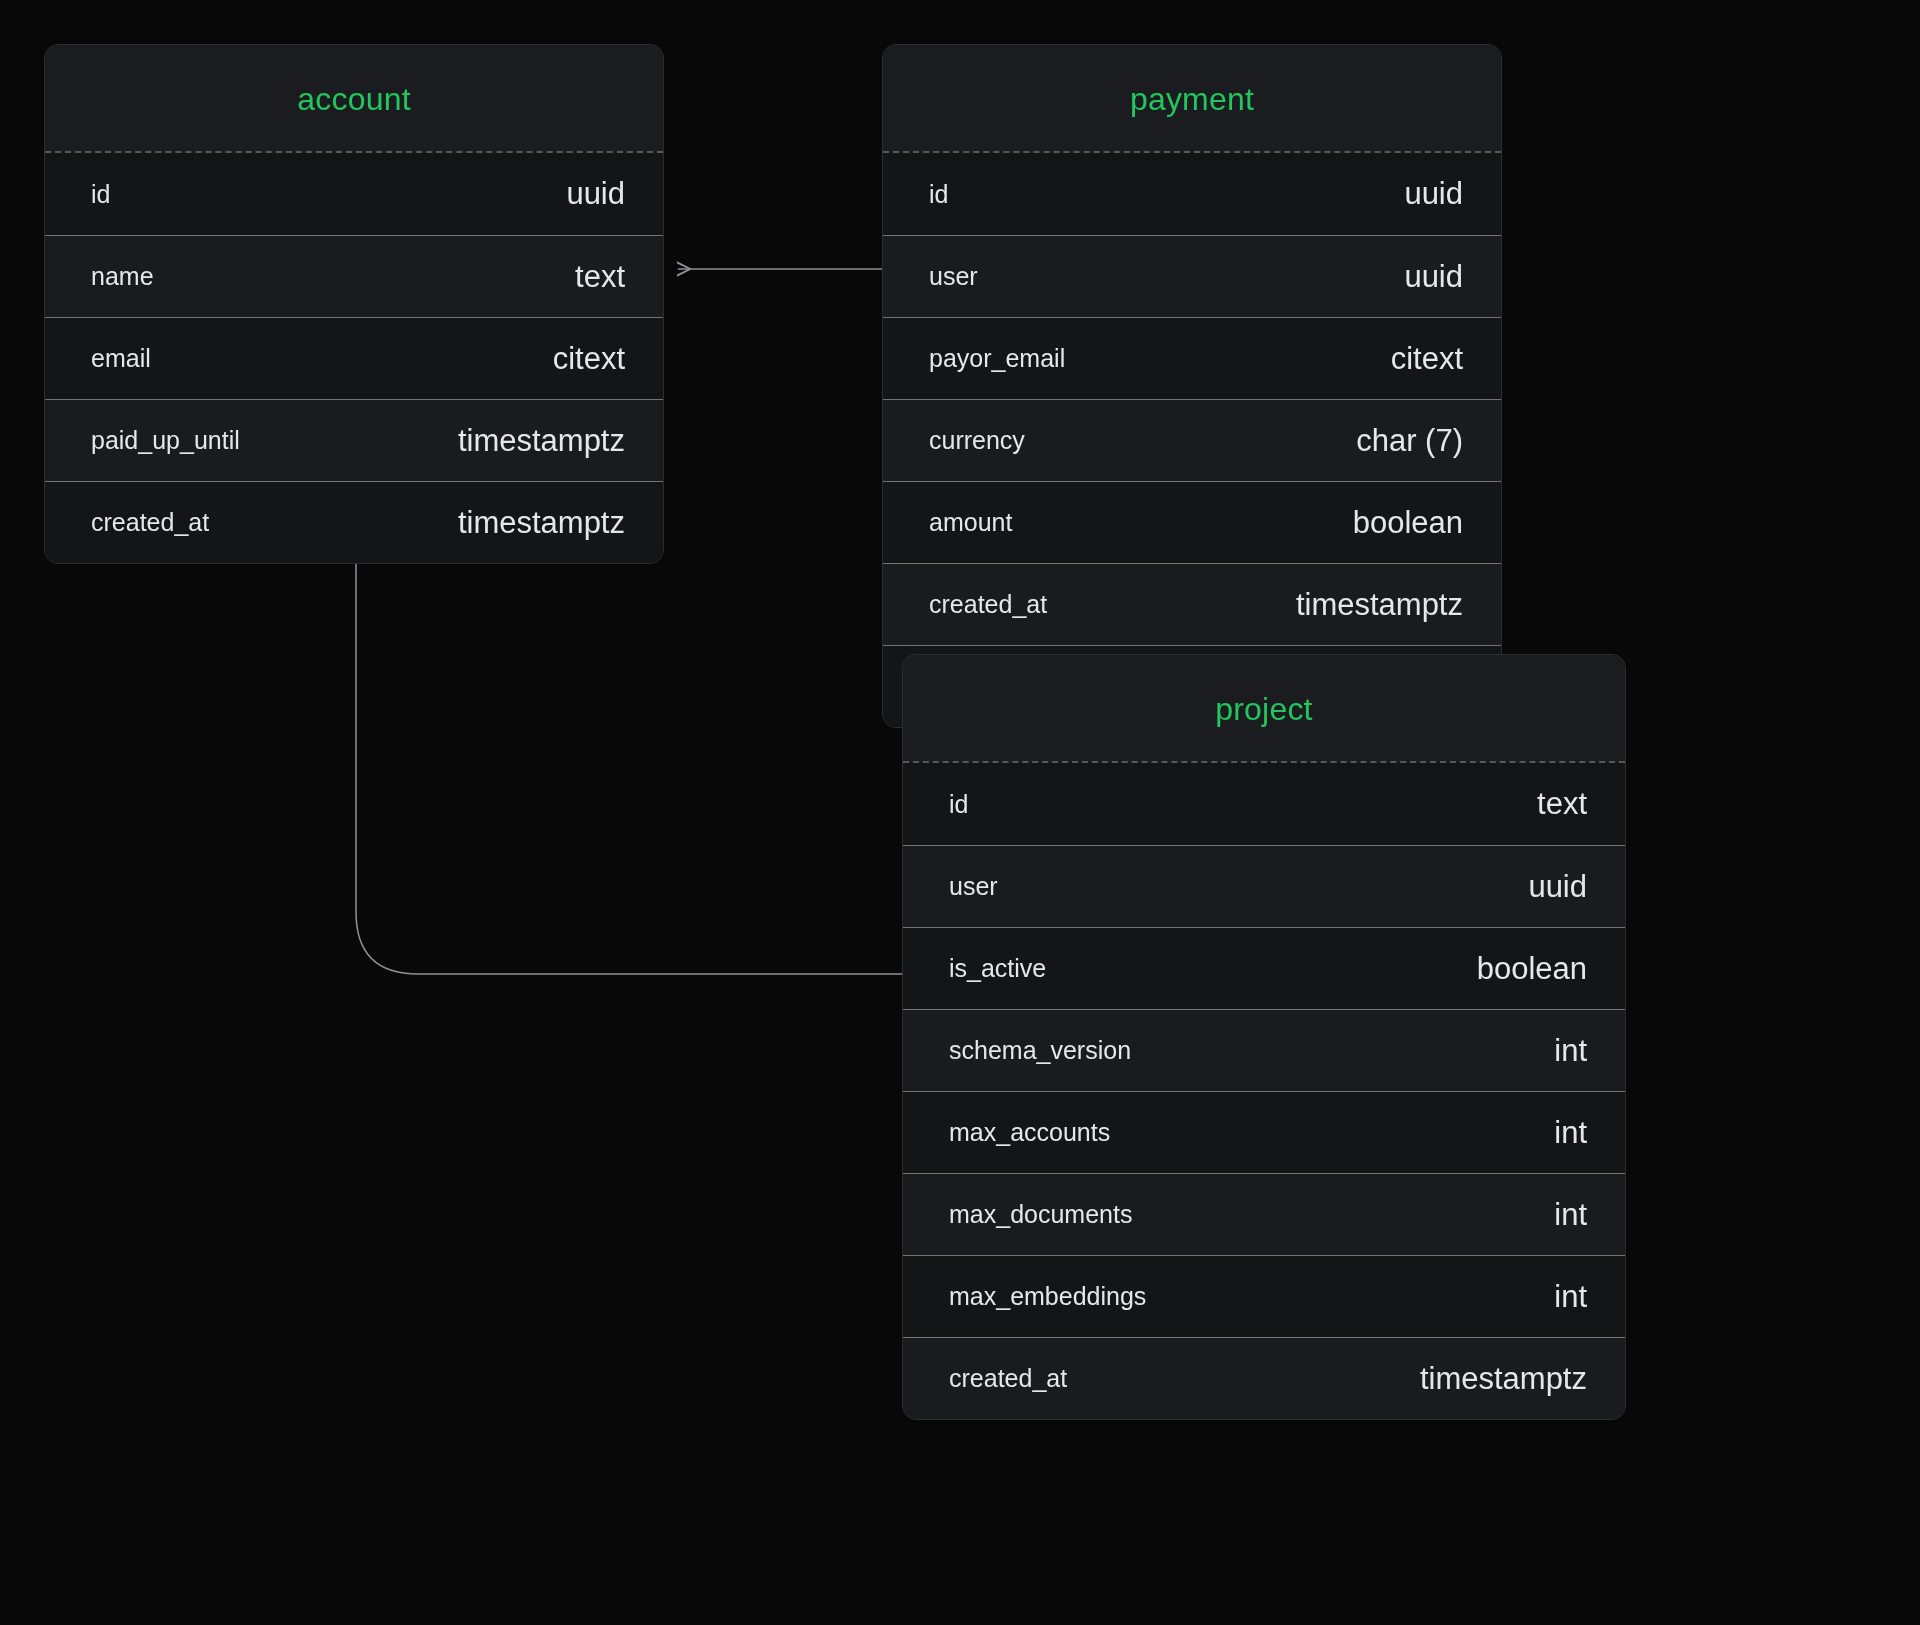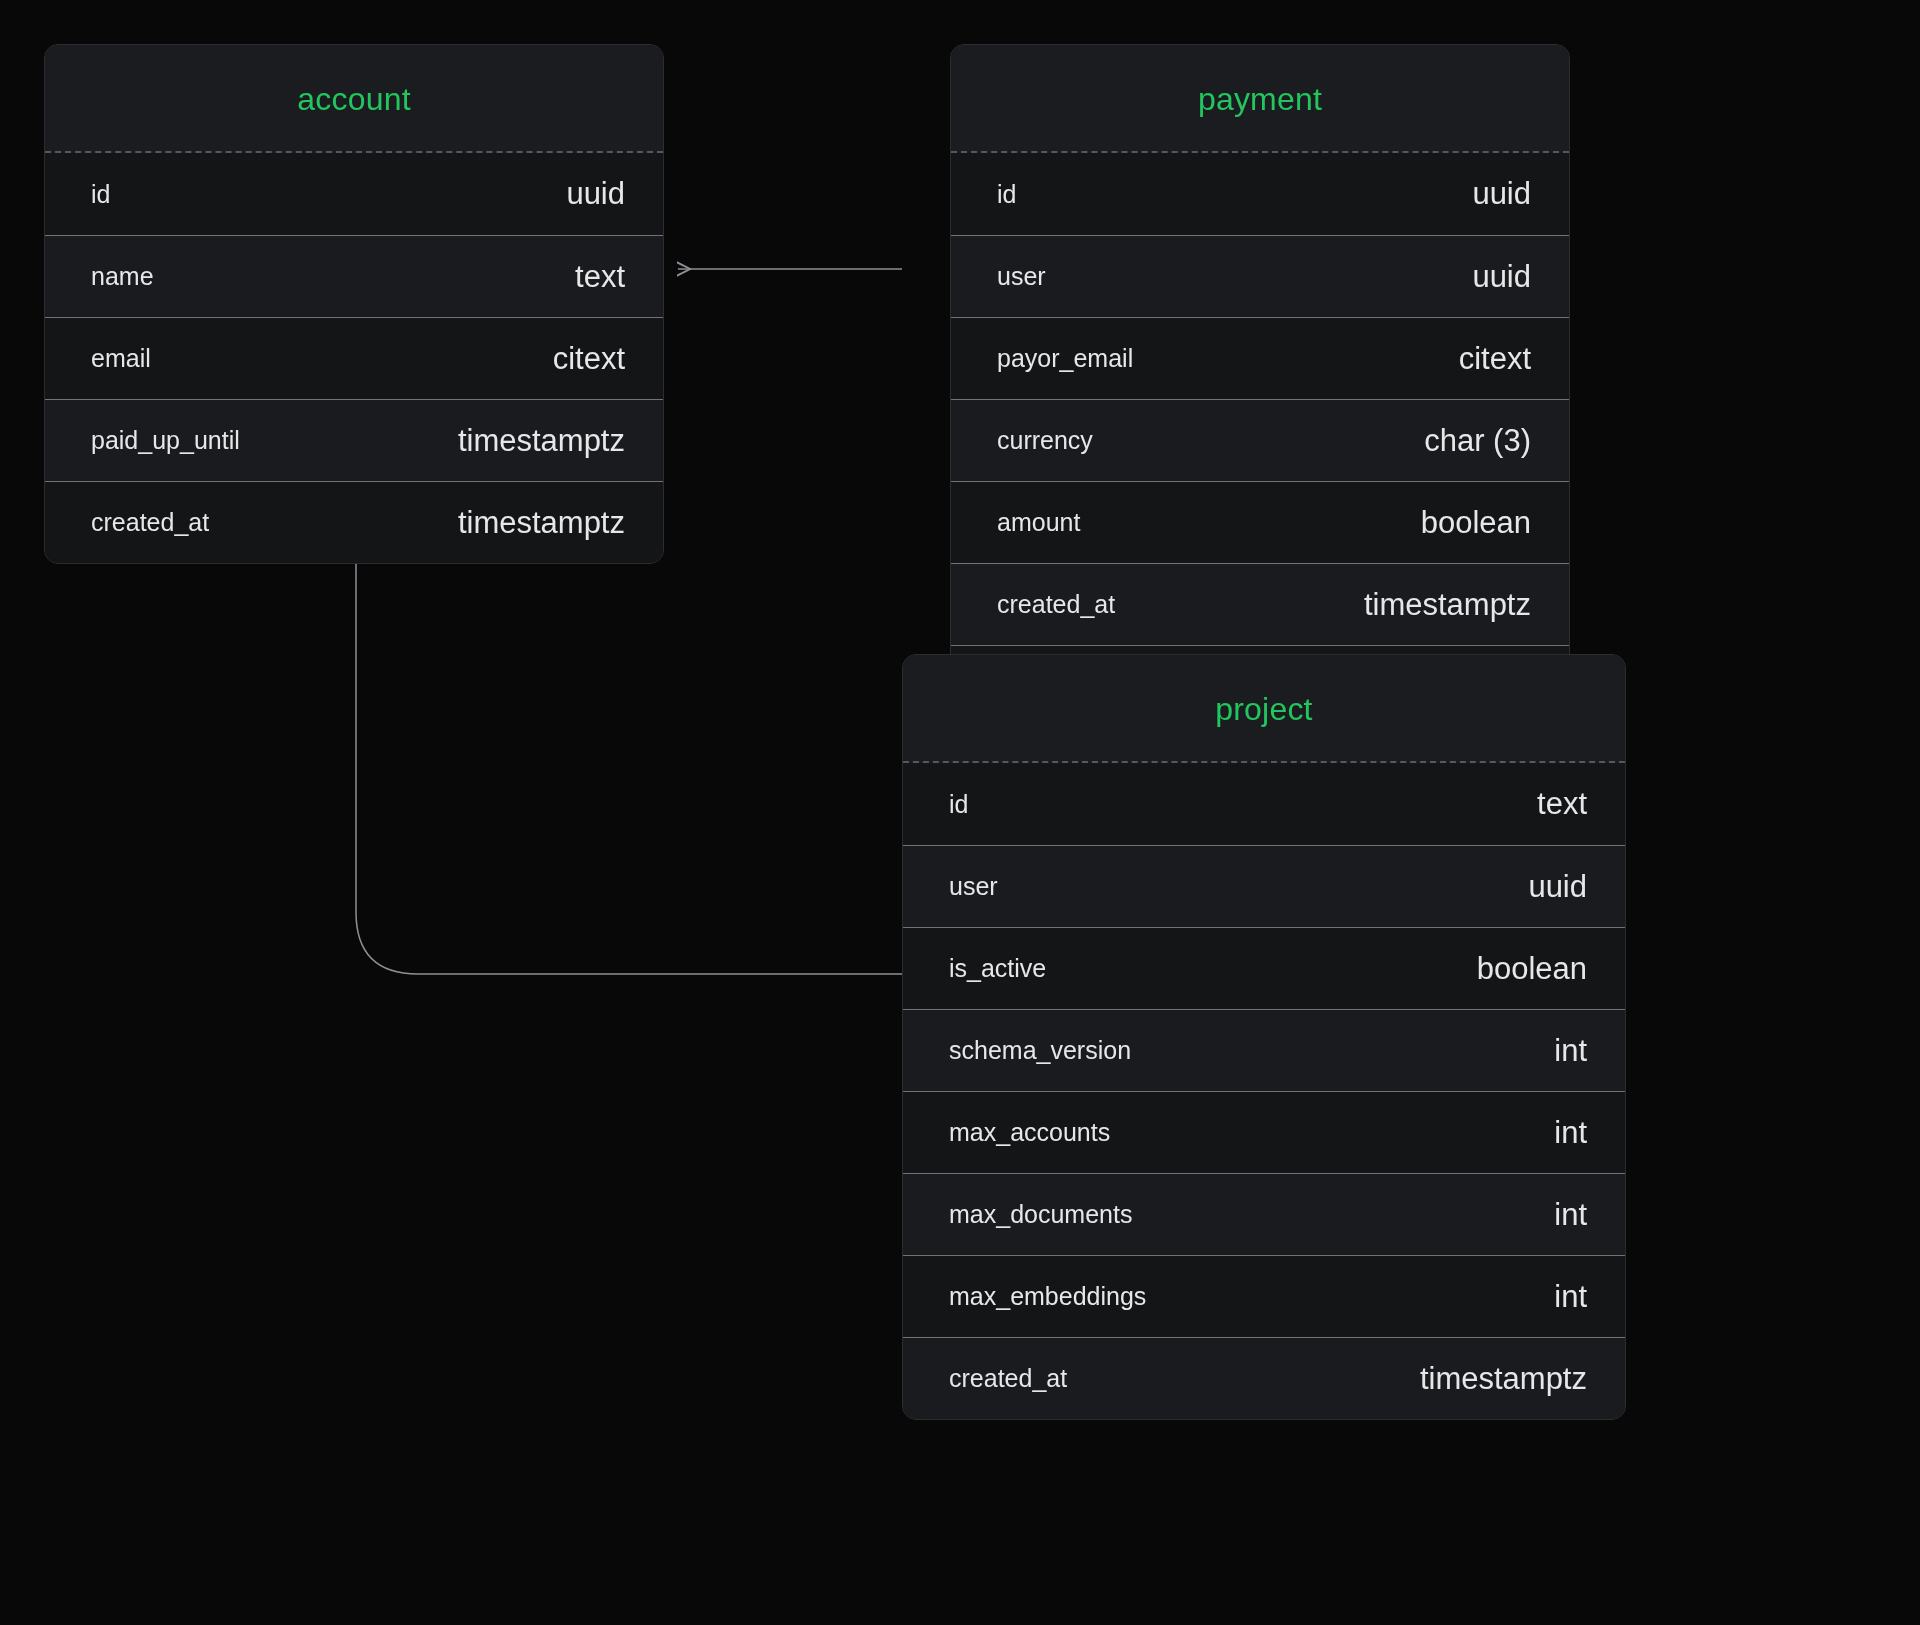--- a/index.html
+++ b/index.html
@@ -97,21 +97,21 @@
     font-weight: 400;
     white-space: nowrap;
     text-align: right;
   }
 
   
   #entity-account {
     left: 44px;  top: 44px;  width: 620px;
   }
   #entity-payment {
-    left: 950px; top: 44px;  width: 620px;
+    left: 882px; top: 44px;  width: 620px;
   }
   #entity-project {
     left: 902px; top: 654px; width: 724px;
   }
 </style>
 </head>
 <body>
 
 <div id="canvas">
 
@@ -176,21 +176,21 @@
       <div class="field-row alt">
         <span class="field-name">user</span>
         <span class="field-type">uuid</span>
       </div>
       <div class="field-row">
         <span class="field-name">payor_email</span>
         <span class="field-type">citext</span>
       </div>
       <div class="field-row alt">
         <span class="field-name">currency</span>
-        <span class="field-type">char (3)</span>
+        <span class="field-type">char (7)</span>
       </div>
       <div class="field-row">
         <span class="field-name">amount</span>
         <span class="field-type">boolean</span>
       </div>
       <div class="field-row alt">
         <span class="field-name">created_at</span>
         <span class="field-type">timestamptz</span>
       </div>
       <div class="field-row">

